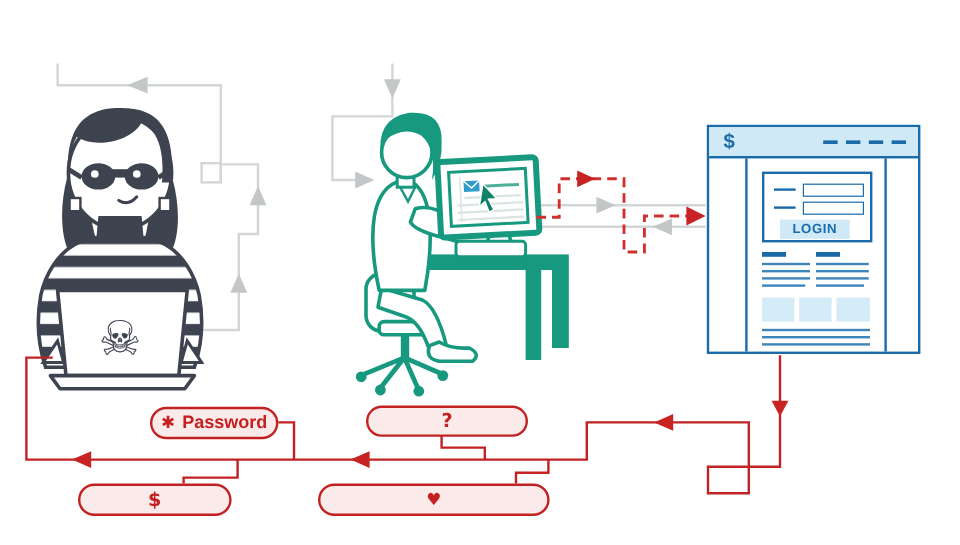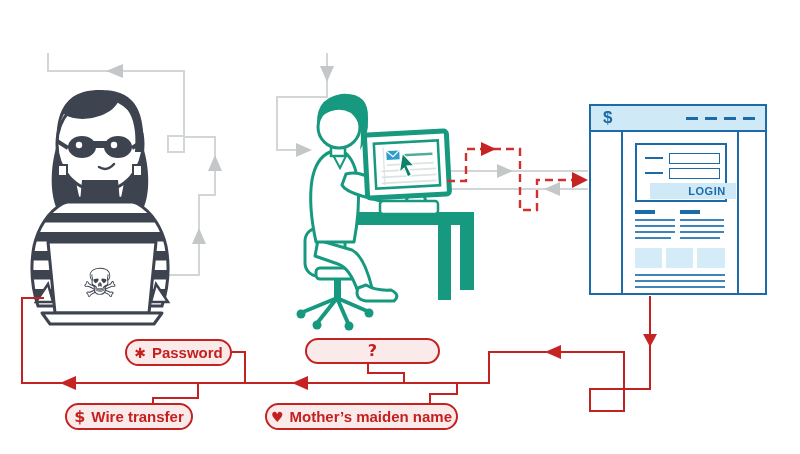--- a/index.html
+++ b/index.html
@@ -23,21 +23,21 @@
   .browser-body{position:relative;height:161px;}
   .vdiv{position:absolute;top:0;bottom:0;width:2px;background:#1a6ba8;}
   .login-box{
     position:absolute;left:44px;top:11px;width:92px;height:59px;
     border:2px solid #1a6ba8;box-sizing:border-box;background:#fff;
   }
   .form-dash{position:absolute;left:8px;width:18px;height:2px;background:#1a6ba8;}
   .form-input{position:absolute;left:32px;width:51px;height:11px;border:1.5px solid #1a6ba8;box-sizing:border-box;}
   .login-btn{
     position:absolute;left:13px;top:38px;width:58px;height:16px;background:#cfe9f6;
-    color:#1a6ba8;font-weight:bold;font-size:11px;line-height:16px;text-align:center;letter-spacing:.5px;padding-left:28px;
+    color:#1a6ba8;font-weight:bold;font-size:11px;line-height:16px;text-align:center;letter-spacing:.5px;
   }
   .hbar{position:absolute;height:4px;background:#1a6ba8;}
   .tline{position:absolute;height:2px;background:#3f85ba;}
   .sq{position:absolute;width:27px;height:20px;background:#d4ecf7;}
   
   .pill{
     position:absolute;z-index:5;display:flex;align-items:center;justify-content:center;gap:6px;
     background:#fbeaea;border:2px solid #c32222;border-radius:14px;box-sizing:border-box;
     color:#c42020;font-weight:bold;font-size:15px;white-space:nowrap;
   }
@@ -234,20 +234,18 @@
 
   <div class="pill" style="left:125px;top:339px;width:107px;height:27px">
     <span class="pill-icon">✱</span>
     <span>Password</span>
   </div>
   <div class="pill" style="left:305px;top:338px;width:135px;height:26px">
     <span class="pill-icon" style="font-size:16px;font-weight:bold">?</span>
   </div>
   <div class="pill" style="left:65px;top:403px;width:128px;height:27px">
     <span class="pill-icon" style="font-size:16px;font-weight:bold">$</span>
-    <span>Wire transfer</span>
   </div>
   <div class="pill" style="left:265px;top:403px;width:193px;height:27px">
     <span class="pill-icon">♥</span>
-    <span>Mother’s maiden name</span>
   </div>
 
 </div>
 
 </body></html>

